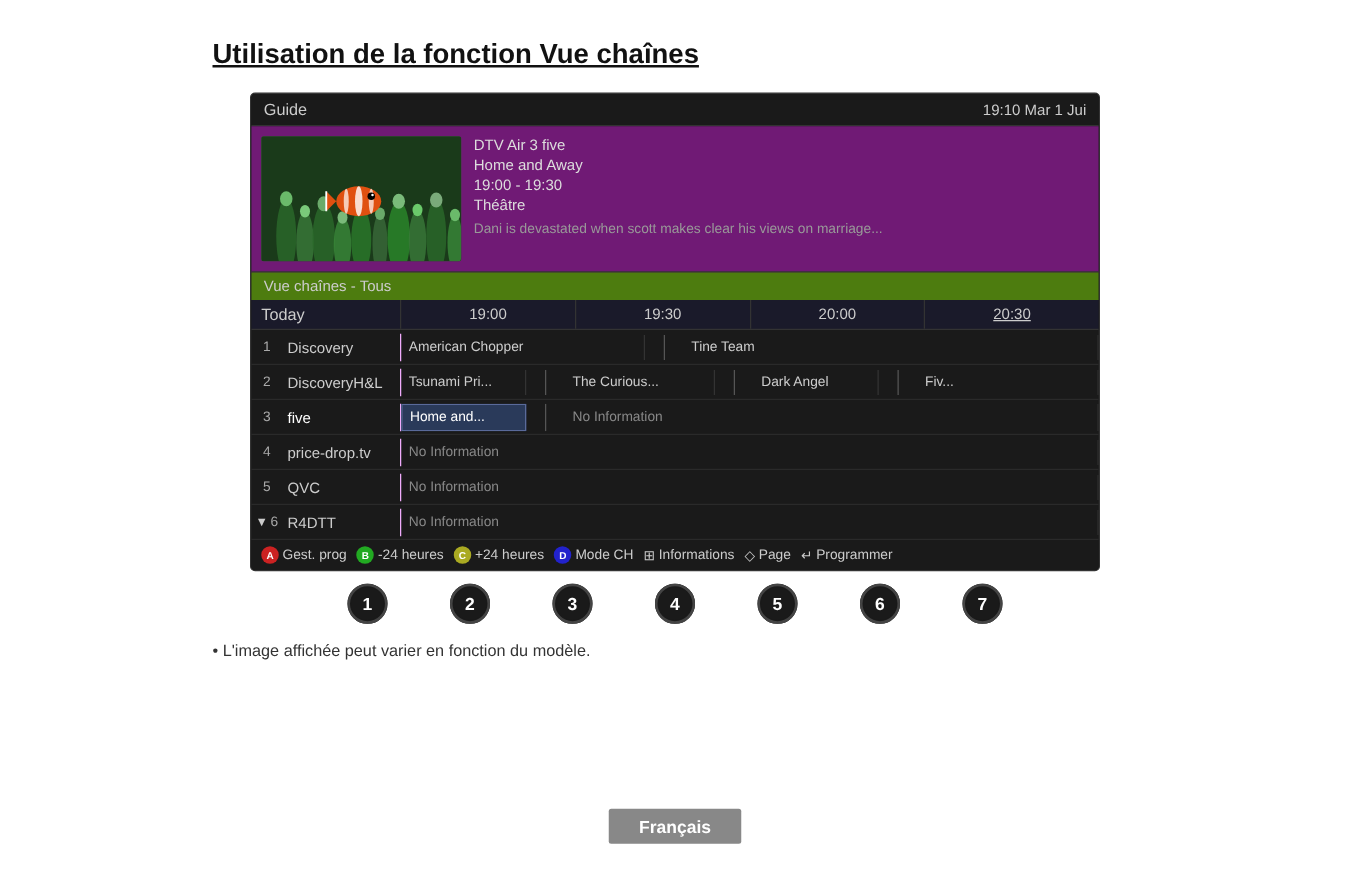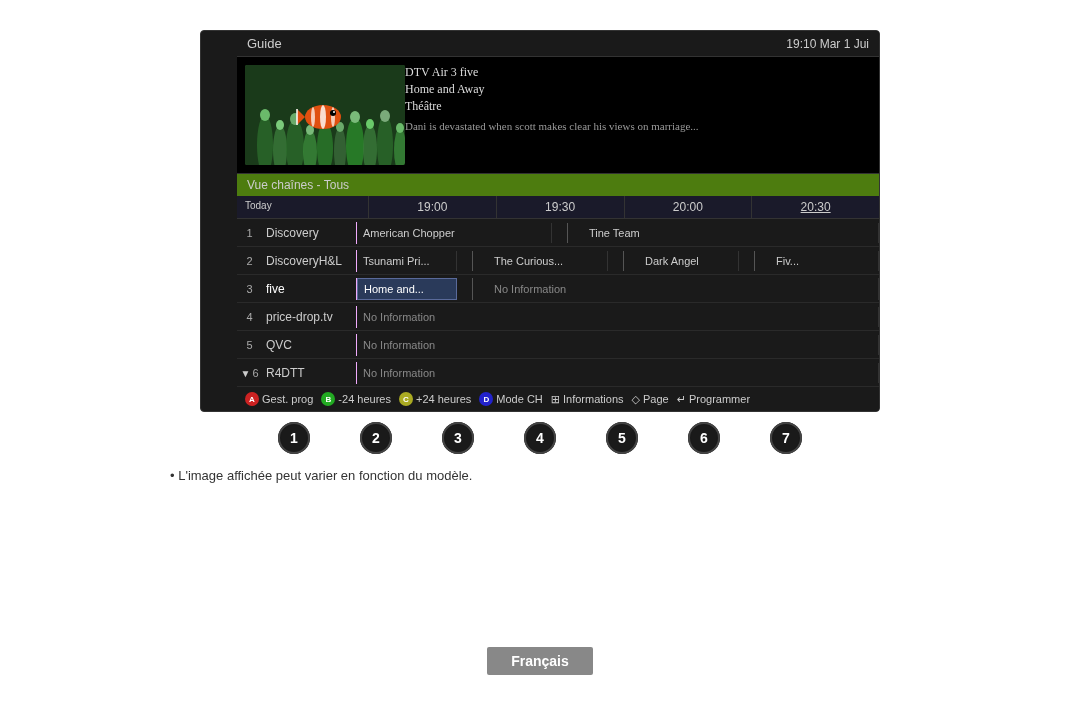--- a/index.html
+++ b/index.html
@@ -64,21 +64,20 @@
       font-size: 20px;
     }
 
     
     .guide-container {
       width: 680px;
       background: #1a1a1a;
       border-radius: 4px;
       overflow: hidden;
       border: 1px solid #333;
-      padding-left: 36px;
     }
 
     
     .guide-header {
       background: #1a1a1a;
       display: flex;
       justify-content: space-between;
       align-items: center;
       padding: 5px 10px;
       border-bottom: 1px solid #333;
@@ -88,24 +87,24 @@
       font-size: 13px;
     }
     .guide-header-time {
       color: #ccc;
       font-size: 12px;
     }
 
     
     .preview-area {
       display: flex;
-      background: #000000;
+      background: #701a75;
       padding: 8px;
+      gap: 10px;
       border-bottom: 1px solid #333;
-      font-family: Liberation Serif, serif;
     }
     .preview-image {
       width: 160px;
       height: 100px;
       flex-shrink: 0;
       background: #2a5a2a;
       border-radius: 2px;
       overflow: hidden;
       position: relative;
     }
@@ -147,25 +146,25 @@
       font-size: 12px;
     }
 
     
     .time-header {
       display: flex;
       background: #1a1a2a;
       border-bottom: 1px solid #333;
     }
     .time-channel-col {
-      width: 132px;
+      width: 120px;
       flex-shrink: 0;
       padding: 4px 8px;
       color: #ccc;
-      font-size: 10px;
+      font-size: 13px;
       border-right: 1px solid #333;
     }
     .time-slots {
       flex: 1;
       display: flex;
     }
     .time-slot {
       flex: 1;
       text-align: center;
       padding: 4px 2px;
@@ -365,20 +364,21 @@
 <div class="nav-arrow-left">
   <div class="arrow-triangle-left"></div>
 </div>
 
 <div class="nav-arrow-right">
   <div class="arrow-triangle-right"></div>
 </div>
 
 <div class="page-container">
 
+  <h1 class="page-title">Utilisation de la fonction Vue chaînes</h1>
 
   <div class="guide-container">
 
     <div class="guide-header">
       <span class="guide-header-title">Guide</span>
       <span class="guide-header-time">19:10 Mar 1 Jui</span>
     </div>
 
     <div class="preview-area">
       <div class="preview-image">
@@ -418,20 +418,21 @@
           <circle cx="88" cy="48" r="3" fill="black"></circle>
           <circle cx="89" cy="47" r="1" fill="white"></circle>
 
           <polygon points="60,52 52,44 52,60" fill="#e05010"></polygon>
           <line x1="52" y1="44" x2="52" y2="60" stroke="white" stroke-width="1.5"></line>
         </svg>
       </div>
       <div class="preview-info">
         <span class="preview-channel">DTV Air 3 five</span>
         <span class="preview-show">Home and Away</span>
+        <span class="preview-time">19:00 - 19:30</span>
         <span class="preview-genre">Théâtre</span>
         <span class="preview-desc">Dani is devastated when scott makes clear his views on marriage...</span>
       </div>
     </div>
 
     <div class="vue-chaines-bar">
       <span>Vue chaînes - Tous</span>
     </div>
 
     <div class="time-header">

